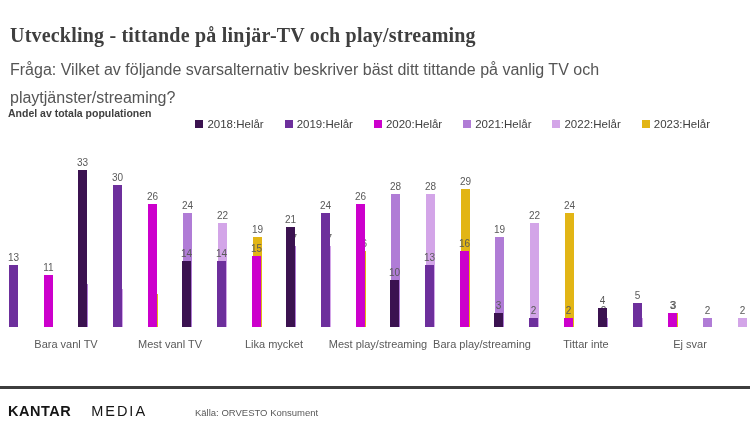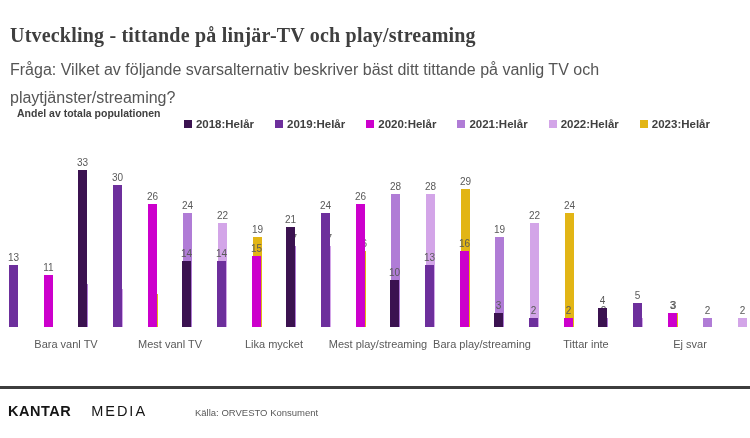--- a/index.html
+++ b/index.html
@@ -16,28 +16,28 @@
     font-size:20px; font-weight:bold; color:#3f3f3f;
     letter-spacing:0.2px;
     font-family:Liberation Serif, serif;
   }
   .subtitle {
     position:absolute; top:56px; left:10px;
     width:665px;
     font-size:16px; color:#555555; line-height:28px;
   }
   .axis-note {
-    position:absolute; top:107px; left:17px;
+    position:absolute; top:107px; left:8px;
     font-size:10.5px; font-weight:bold; color:#404040;
   }
   .legend {
     position:absolute; top:118px; right:40px;
     display:flex; align-items:center; gap:21px;
   }
-  .legend-item { display:flex; align-items:center; gap:4px;font-weight:bold; }
+  .legend-item { display:flex; align-items:center; gap:4px; }
   .legend-swatch { width:8px; height:8px; display:inline-block; }
   .legend-label { font-size:11.5px; color:#404040; }
 
   .plot {
     position:absolute; top:148px; left:14px;
     width:724px; height:202px;
     display:flex; justify-content:space-between; align-items:flex-end;
   }
   .group {
     width:104px;

